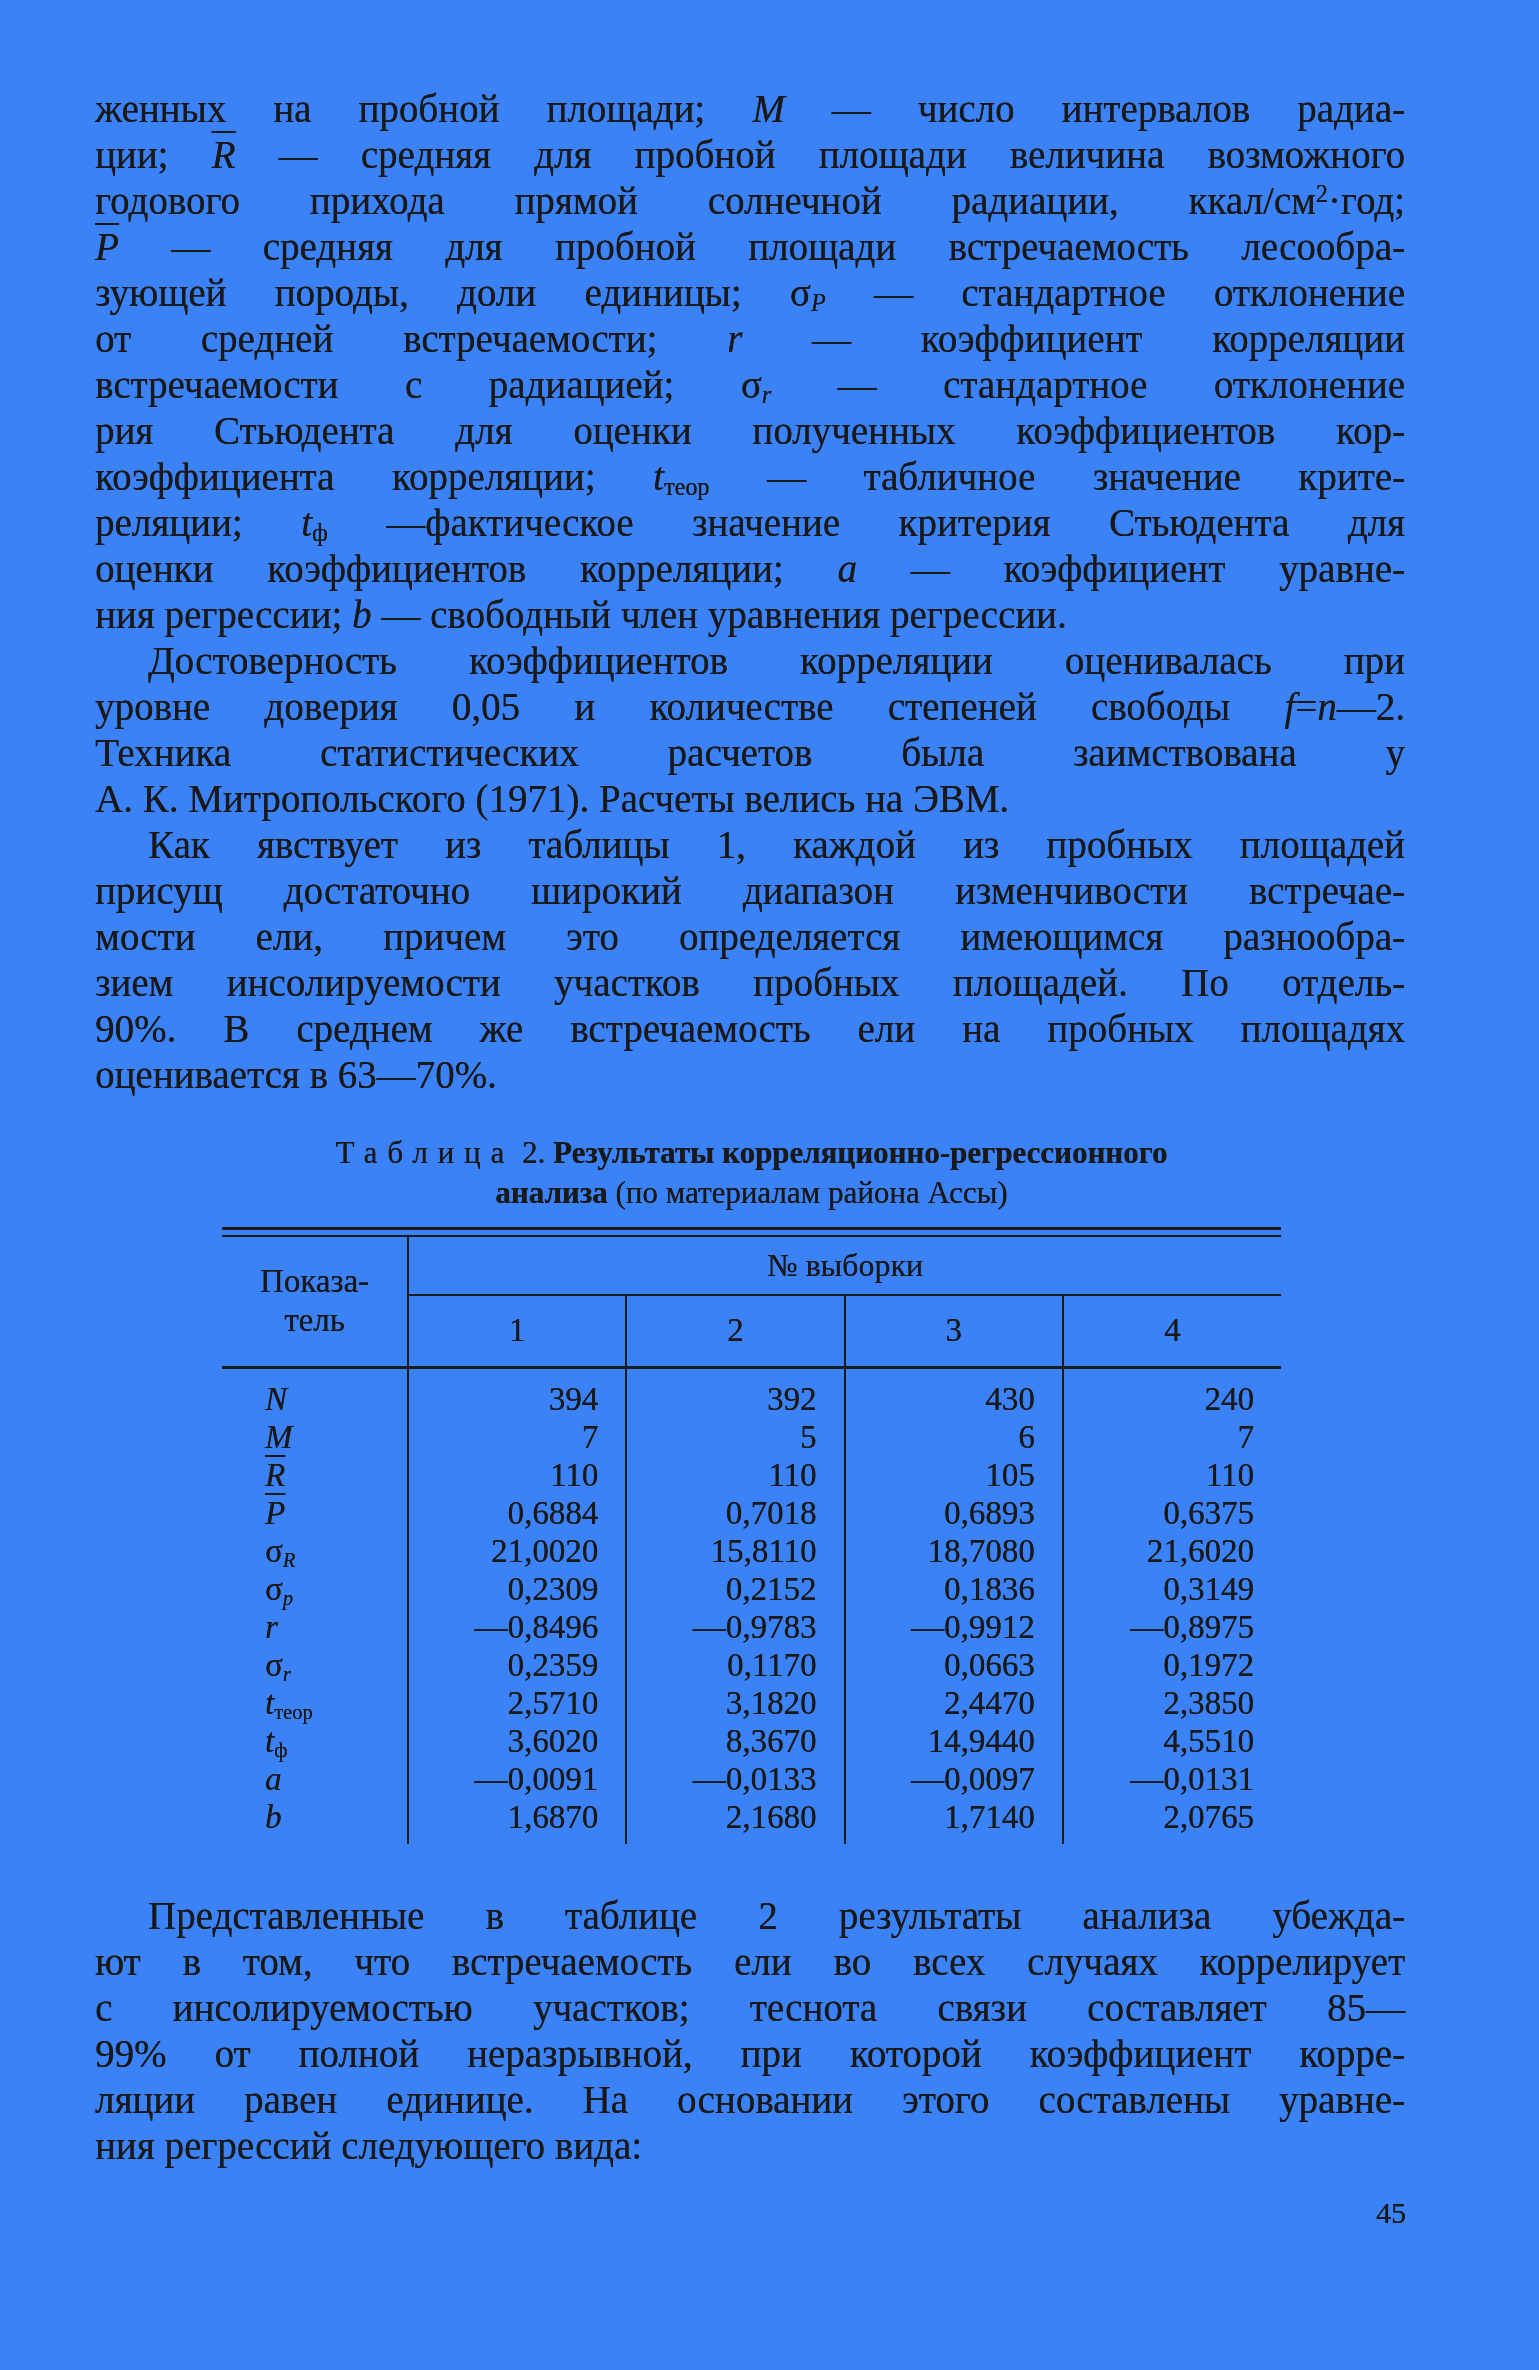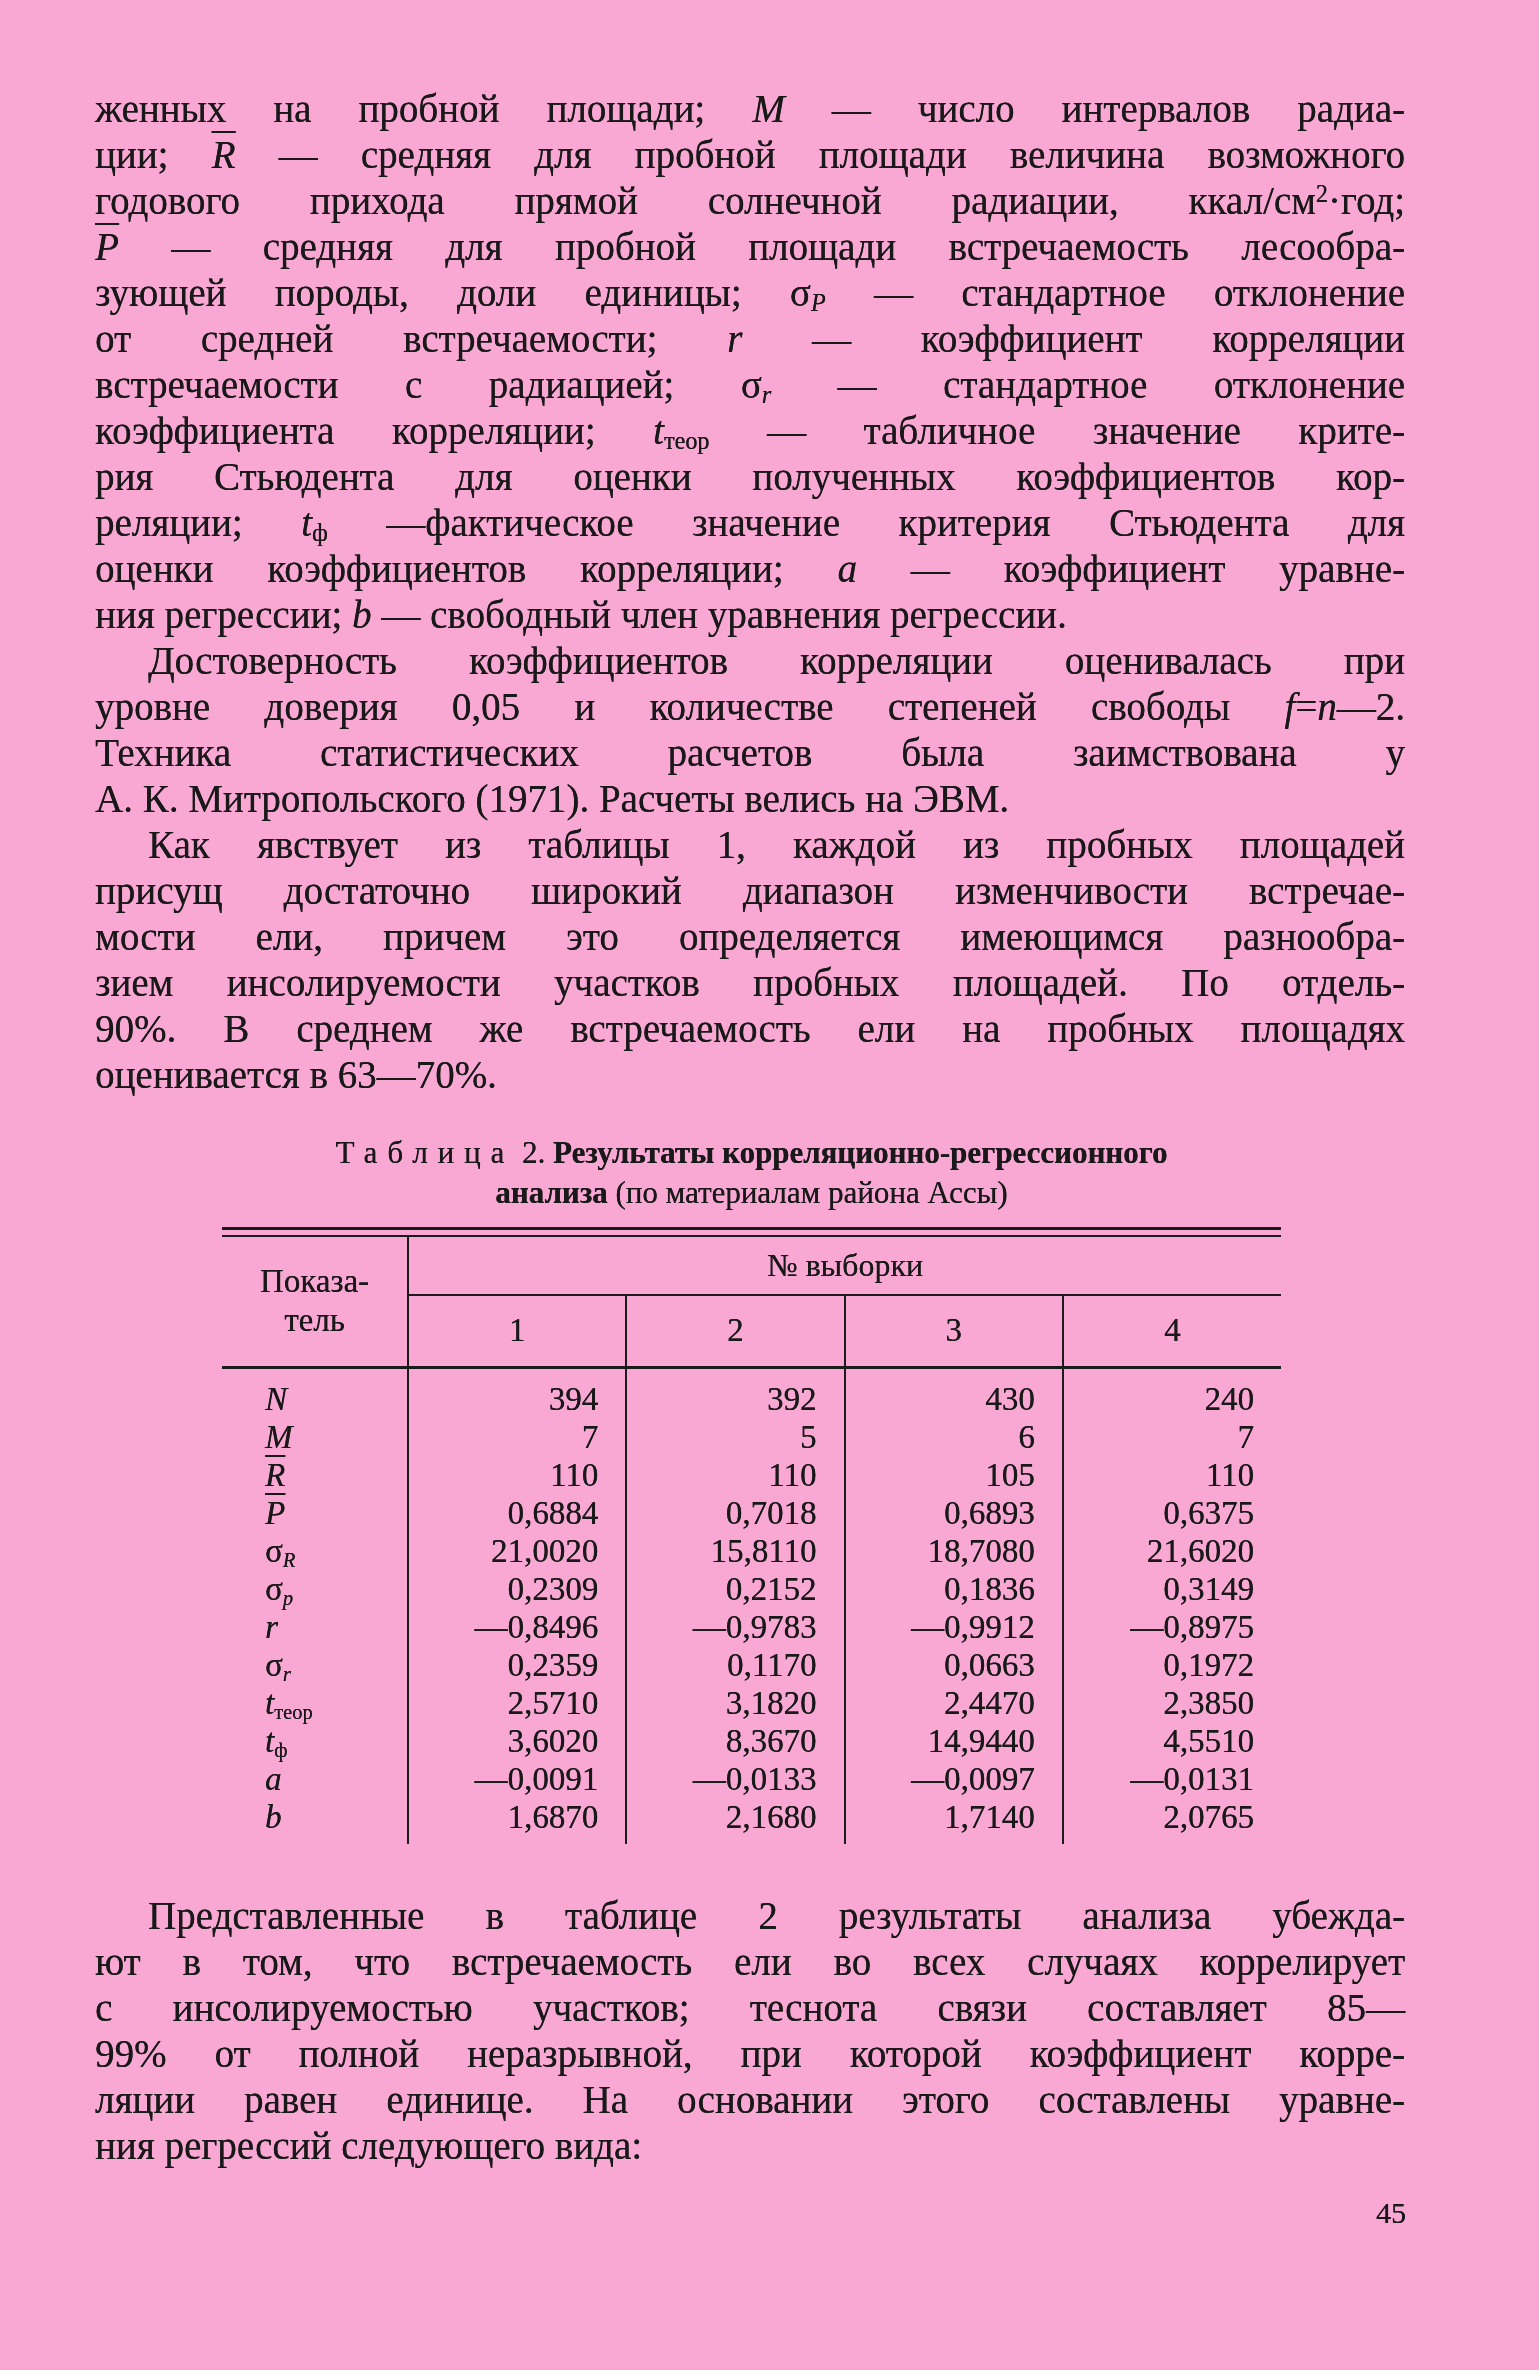--- a/index.html
+++ b/index.html
@@ -1,19 +1,19 @@
 <!DOCTYPE html>
 <html><head>
 <meta charset="utf-8">
 <style>
   html,body { margin:0; padding:0; background:#f6f5f2; }
   .page {
     position:relative;
     width:1540px; height:2371px;
-    background:#f9a8d4;
+    background:#3b82f6;
     color:#191919;
     font-family:"Liberation Serif","DejaVu Serif",serif;
     overflow:hidden;
     text-shadow:0.2px 0 0 currentColor;
   }
   .text {
     position:absolute; left:95px; top:86px; width:1310px;
   }
   .para { margin:0; }
   .line {
@@ -79,22 +79,22 @@
   <div class="text">
 
     <div class="para">
       <div class="line">женных на пробной площади; <i>M</i> — число интервалов радиа-</div>
       <div class="line">ции; <i><span class="ovl">R</span></i> — средняя для пробной площади величина возможного</div>
       <div class="line">годового прихода прямой солнечной радиации, ккал/см<sup>2</sup>·год;</div>
       <div class="line"><i><span class="ovl">P</span></i> — средняя для пробной площади встречаемость лесообра-</div>
       <div class="line">зующей породы, доли единицы; σ<sub><i>P</i></sub> — стандартное отклонение</div>
       <div class="line">от средней встречаемости; <i>r</i> — коэффициент корреляции</div>
       <div class="line">встречаемости с радиацией; σ<sub><i>r</i></sub> — стандартное отклонение</div>
+      <div class="line">рия Стьюдента для оценки полученных коэффициентов кор-</div>
       <div class="line">коэффициента корреляции; <i>t</i><sub>теор</sub> — табличное значение крите-</div>
-      <div class="line">рия Стьюдента для оценки полученных коэффициентов кор-</div>
       <div class="line">реляции; <i>t</i><sub>ф</sub> —фактическое значение критерия Стьюдента для</div>
       <div class="line">оценки коэффициентов корреляции; <i>a</i> — коэффициент уравне-</div>
       <div class="line last">ния регрессии; <i>b</i> — свободный член уравнения регрессии.</div>
     </div>
 
     <div class="para">
       <div class="line ind">Достоверность коэффициентов корреляции оценивалась при</div>
       <div class="line">уровне доверия 0,05 и количестве степеней свободы <i>f</i>=<i>n</i>—2.</div>
       <div class="line">Техника статистических расчетов была заимствована у</div>
       <div class="line last">А. К. Митропольского (1971). Расчеты велись на ЭВМ.</div>

